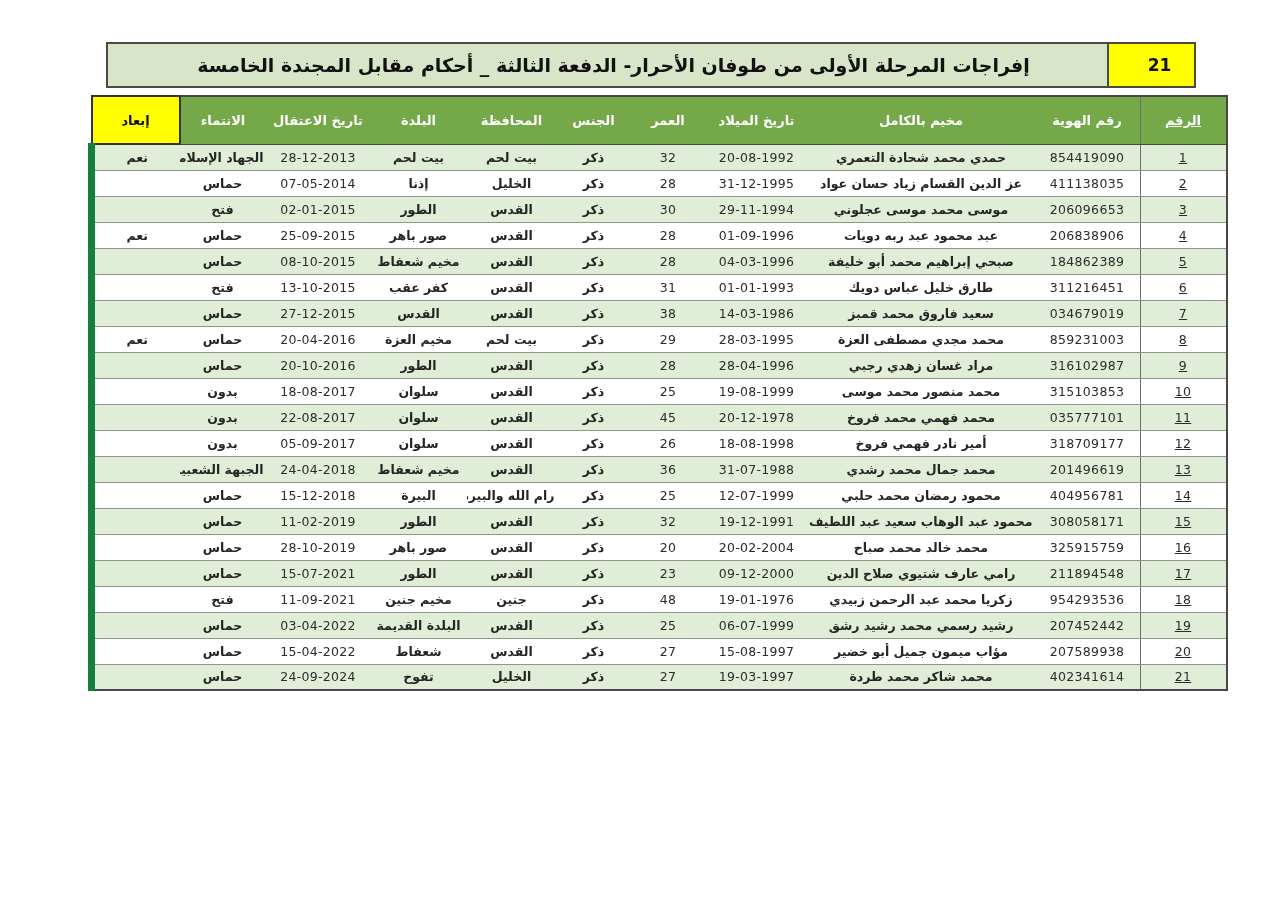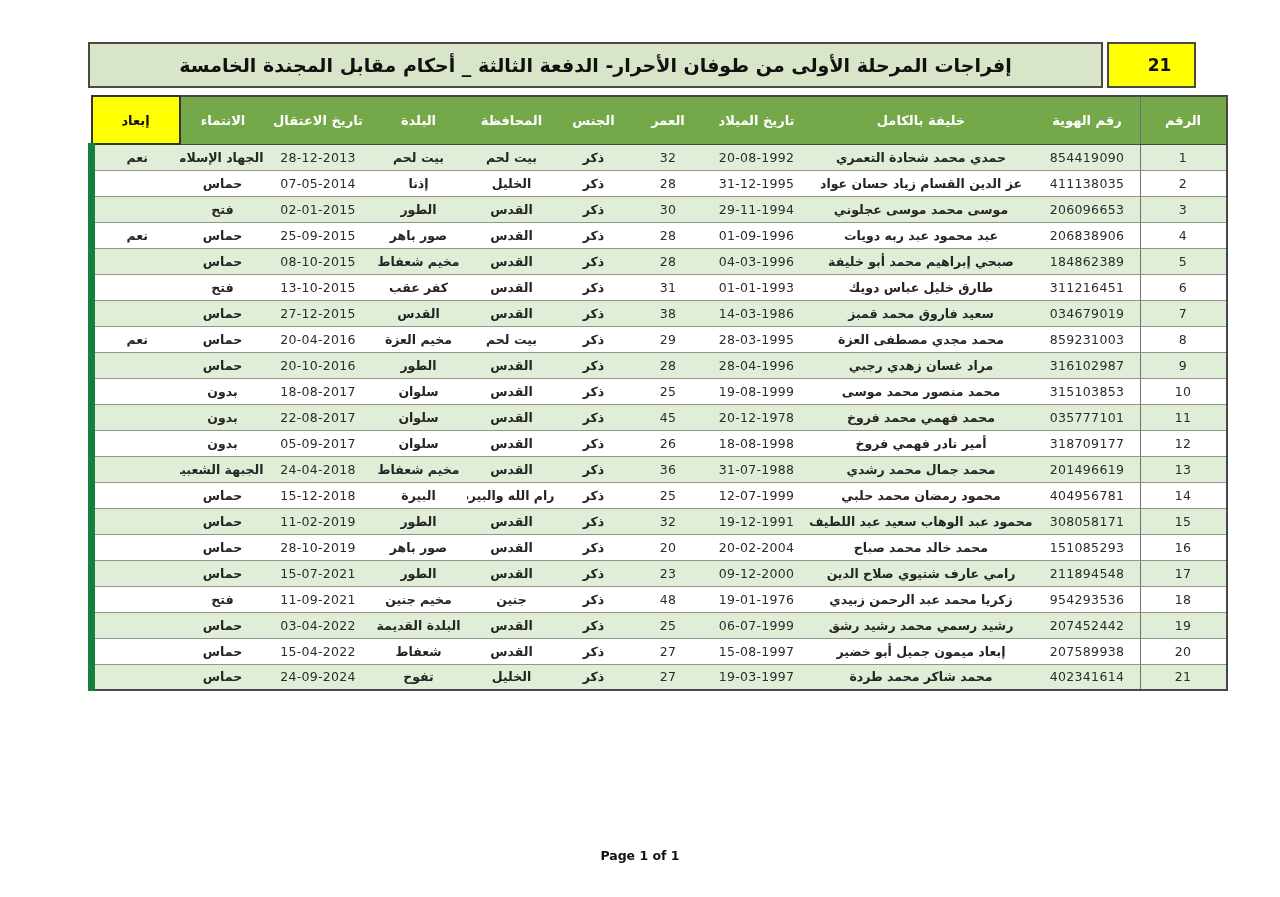--- a/index.html
+++ b/index.html
@@ -6,21 +6,21 @@
   .page{
     position:relative;
     width:1280px;height:897px;
     background:#ffffff;
     font-family:"DejaVu Sans","Liberation Sans",sans-serif;
     color:#1f1f1f;
     overflow:hidden;
   }
   
   .title-bar{
-    position:absolute;left:88px;top:42px;width:1011px;height:42px;
+    position:absolute;left:106px;top:42px;width:1011px;height:42px;
     background:#d9e5c9;border:2px solid #4a4a42;
     display:flex;align-items:center;justify-content:center;
   }
   .title-bar .title-text{
     font-size:19px;font-weight:bold;color:#111;direction:rtl;white-space:nowrap;
   }
   .count-badge{
     position:absolute;left:1107px;top:42px;width:85px;height:42px;
     background:#ffff00;border:2px solid #4a4a42;
     display:flex;align-items:center;justify-content:center;
@@ -43,21 +43,21 @@
   tbody td{
     height:26px;text-align:center;vertical-align:middle;
     font-size:12.5px;white-space:nowrap;overflow:hidden;
     border-bottom:1px solid #8f948c;
     padding:0 2px;box-sizing:border-box;
   }
   tbody tr:nth-child(odd) td{background:#e1eed7;}
   tbody tr:nth-child(even) td{background:#ffffff;}
   
   .col-num{width:83px;}
-  td.col-num,th.col-num{border-left:1px solid #6f6f6f;}
+  td.col-num,th.col-num{border-left:1px solid #6f6f6f;text-decoration:underline;}
   .col-id{width:103px;}
   .col-name{width:225px;}
   .col-dob{width:100px;margin-top:16px;}
   .col-age{width:73px;}
   .col-gender{width:72px;margin-top:14px;}
   .col-governorate{width:88px;}
   .col-town{width:94px;}
   .col-arrest{width:103px;text-align:center;}
   .col-affiliation{width:83px;}
   .col-deportation{width:84px;}
@@ -85,21 +85,21 @@
   <div class="count-badge">
     <span>21</span>
   </div>
 
   <div class="table-wrap">
     <table>
       <thead>
         <tr>
             <th class="col-num">الرقم</th>
             <th class="col-id">رقم الهوية</th>
-            <th class="col-name">خليفة بالكامل</th>
+            <th class="col-name">مخيم بالكامل</th>
             <th class="col-dob">تاريخ الميلاد</th>
             <th class="col-age">العمر</th>
             <th class="col-gender">الجنس</th>
             <th class="col-governorate">المحافظة</th>
             <th class="col-town">البلدة</th>
             <th class="col-arrest">تاريخ الاعتقال</th>
             <th class="col-affiliation">الانتماء</th>
             <th class="col-deportation">إبعاد</th>
           </tr>
       </thead>
@@ -294,21 +294,21 @@
             <td class="col-age">32</td>
             <td class="col-gender">ذكر</td>
             <td class="col-governorate">القدس</td>
             <td class="col-town">الطور</td>
             <td class="col-arrest">11-02-2019</td>
             <td class="col-affiliation">حماس</td>
             <td class="col-deportation"></td>
           </tr>
           <tr>
             <td class="col-num">16</td>
-            <td class="col-id">151085293</td>
+            <td class="col-id">325915759</td>
             <td class="col-name">محمد خالد محمد صباح</td>
             <td class="col-dob">20-02-2004</td>
             <td class="col-age">20</td>
             <td class="col-gender">ذكر</td>
             <td class="col-governorate">القدس</td>
             <td class="col-town">صور باهر</td>
             <td class="col-arrest">28-10-2019</td>
             <td class="col-affiliation">حماس</td>
             <td class="col-deportation"></td>
           </tr>
@@ -347,21 +347,21 @@
             <td class="col-gender">ذكر</td>
             <td class="col-governorate">القدس</td>
             <td class="col-town">البلدة القديمة</td>
             <td class="col-arrest">03-04-2022</td>
             <td class="col-affiliation">حماس</td>
             <td class="col-deportation"></td>
           </tr>
           <tr>
             <td class="col-num">20</td>
             <td class="col-id">207589938</td>
-            <td class="col-name">إبعاد ميمون جميل أبو خضير</td>
+            <td class="col-name">مؤاب ميمون جميل أبو خضير</td>
             <td class="col-dob">15-08-1997</td>
             <td class="col-age">27</td>
             <td class="col-gender">ذكر</td>
             <td class="col-governorate">القدس</td>
             <td class="col-town">شعفاط</td>
             <td class="col-arrest">15-04-2022</td>
             <td class="col-affiliation">حماس</td>
             <td class="col-deportation"></td>
           </tr>
           <tr>
@@ -374,17 +374,14 @@
             <td class="col-governorate">الخليل</td>
             <td class="col-town">تفوح</td>
             <td class="col-arrest">24-09-2024</td>
             <td class="col-affiliation">حماس</td>
             <td class="col-deportation"></td>
           </tr>
         </tbody>
     </table>
   </div>
 
-  <div class="page-footer">
-    <span>Page 1 of 1</span>
-  </div>
 
 </div>
 
 </body></html>

